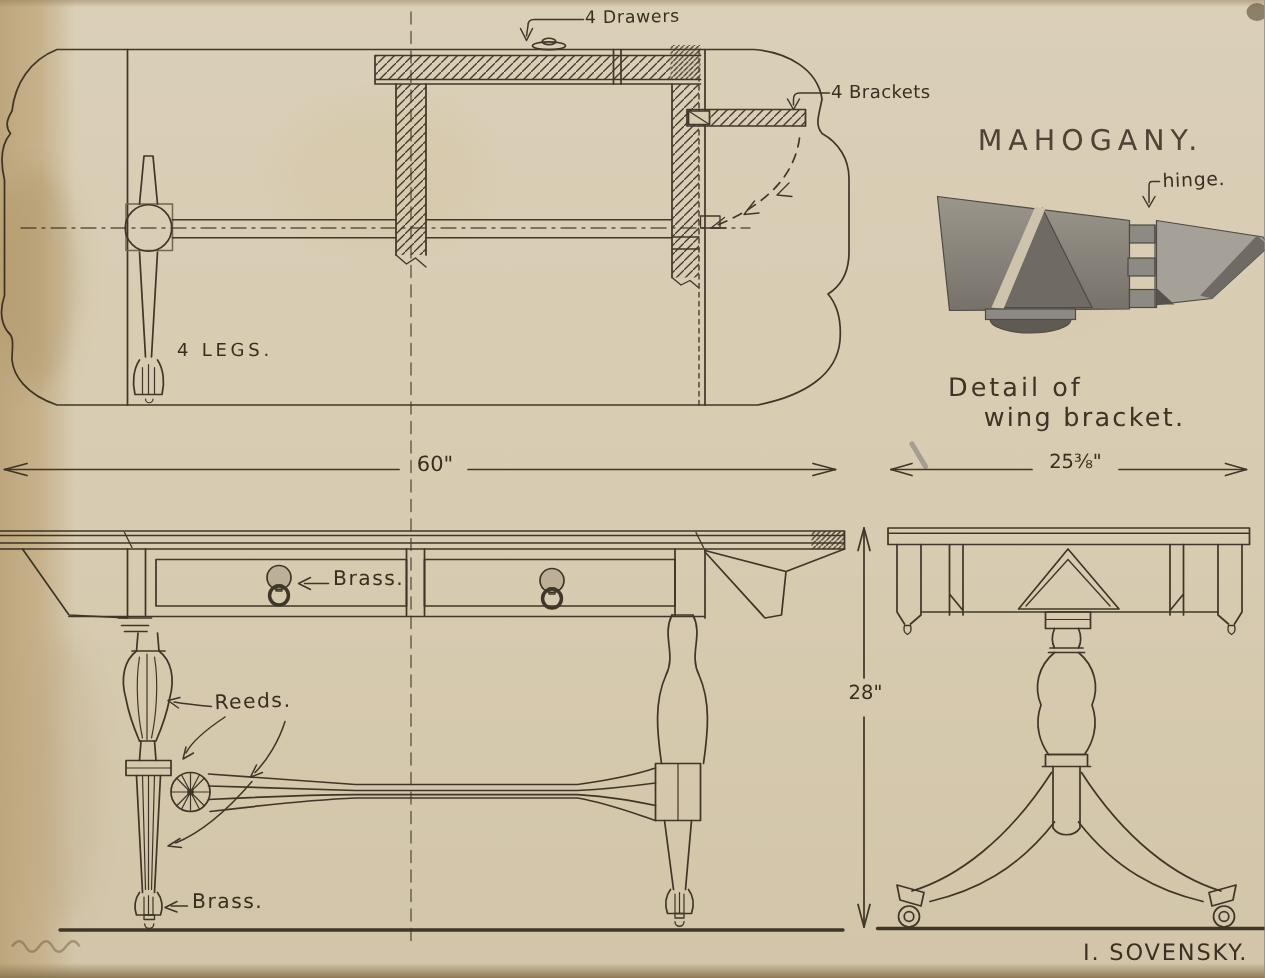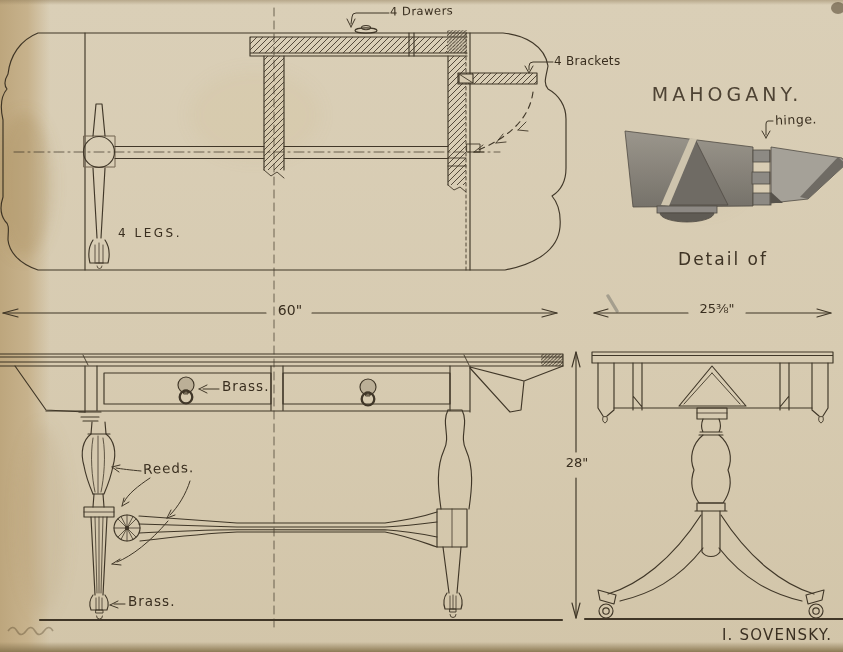--- a/index.html
+++ b/index.html
@@ -18,21 +18,21 @@
   .lbl{position:absolute;white-space:nowrap;color:#392e1f;line-height:1;}
   .hand{font-family:"DejaVu Sans",sans-serif;}
   .t-drawers{left:390px;top:6px;font-size:11.5px;letter-spacing:.5px;transform:rotate(-1deg);}
   .t-brackets{left:554px;top:55px;font-size:12px;letter-spacing:.3px;}
   .t-legs{left:118px;top:227px;font-size:12px;letter-spacing:2.5px;}
   .t-title{left:618px;top:15px;width:226px;text-align:center;
     font-family:"DejaVu Serif",serif;font-weight:700;font-size:29px;letter-spacing:2px;color:#443a2b;
     text-shadow:0 0 1px rgba(68,58,43,.45);}
   .t-mahogany{left:614px;top:58px;width:226px;text-align:center;font-size:19px;letter-spacing:4px;color:#4e4334;margin-top:27px;}
   .t-hinge{left:775px;top:114px;font-size:12.5px;letter-spacing:.5px;transform:rotate(-2deg);}
-  .t-detail1{left:632px;top:251px;width:182px;text-align:center;font-size:17px;letter-spacing:2px;color:#3e3324;}
+  .t-detail1{left:632px;top:251px;width:182px;text-align:left;font-size:17px;letter-spacing:2px;color:#3e3324;}
   .t-detail2{left:632px;top:271px;width:182px;text-align:center;font-size:17px;letter-spacing:1.5px;color:#3e3324;}
   .t-dim60{left:266px;top:303px;width:48px;text-align:center;font-size:14px;}
   .t-dim25{left:686px;top:302px;width:62px;text-align:center;font-size:13px;}
   .t-dim28{left:560px;top:456px;width:34px;text-align:center;font-size:13px;}
   .t-brass1{left:222px;top:380px;font-size:13.5px;letter-spacing:1px;}
   .t-reeds{left:143px;top:462px;font-size:13.5px;letter-spacing:1px;transform:rotate(-2deg);}
   .t-brass2{left:128px;top:595px;font-size:13.5px;letter-spacing:1px;}
   .t-sign{left:722px;top:628px;font-size:15px;letter-spacing:1.2px;color:#3b3022;}
 </style>
 </head>
@@ -306,20 +306,21 @@
   </svg>
 
   <div class="lbl hand t-drawers">4 Drawers</div>
   <div class="lbl hand t-brackets">4 Brackets</div>
   <div class="lbl hand t-legs">4 LEGS.</div>
 
   <div class="lbl hand t-mahogany">MAHOGANY.</div>
 
   <div class="lbl hand t-hinge">hinge.</div>
   <div class="lbl hand t-detail1">Detail of</div>
+  <div class="lbl hand t-detail2">wing bracket.</div>
 
   <div class="lbl hand t-dim60">60"</div>
   <div class="lbl hand t-dim25">25⅜"</div>
   <div class="lbl hand t-dim28">28"</div>
 
   <div class="lbl hand t-brass1">Brass.</div>
   <div class="lbl hand t-reeds">Reeds.</div>
   <div class="lbl hand t-brass2">Brass.</div>
 
   <div class="lbl hand t-sign">I. SOVENSKY.</div>

